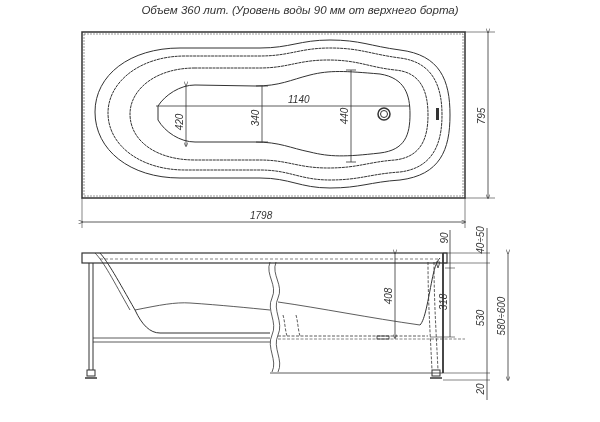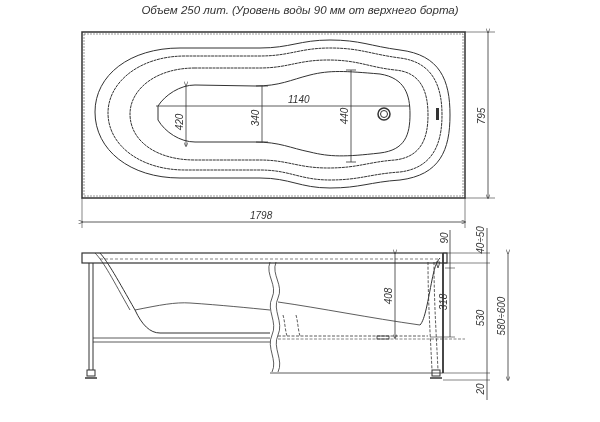--- a/index.html
+++ b/index.html
@@ -6,21 +6,21 @@
   body { width: 600px; height: 422px; position: relative; overflow: hidden;
          font-family: "Liberation Sans", sans-serif; }
   .title { position: absolute; left: 0; top: 4px; width: 600px; text-align: center;
            font-size: 11.5px; font-style: italic; color: #333; }
   svg { position: absolute; left: 0; top: 0; }
   .dim { font-family: "Liberation Sans", sans-serif; font-style: italic; font-size: 10px; fill: #333; }
 </style>
 </head>
 <body>
 
-<div class="title">Объем 250 лит. (Уровень воды 90 мм от верхнего борта)</div>
+<div class="title">Объем 360 лит. (Уровень воды 90 мм от верхнего борта)</div>
 
 <svg width="600" height="422" viewBox="0 0 600 422">
   <defs>
     <marker id="arr" markerWidth="6" markerHeight="6" refX="5" refY="3" orient="auto">
       <path d="M0,0 L6,3 L0,6" fill="none" stroke="#333" stroke-width="0.8"></path>
     </marker>
   </defs>
 
   <g stroke="#333" fill="none">
 

